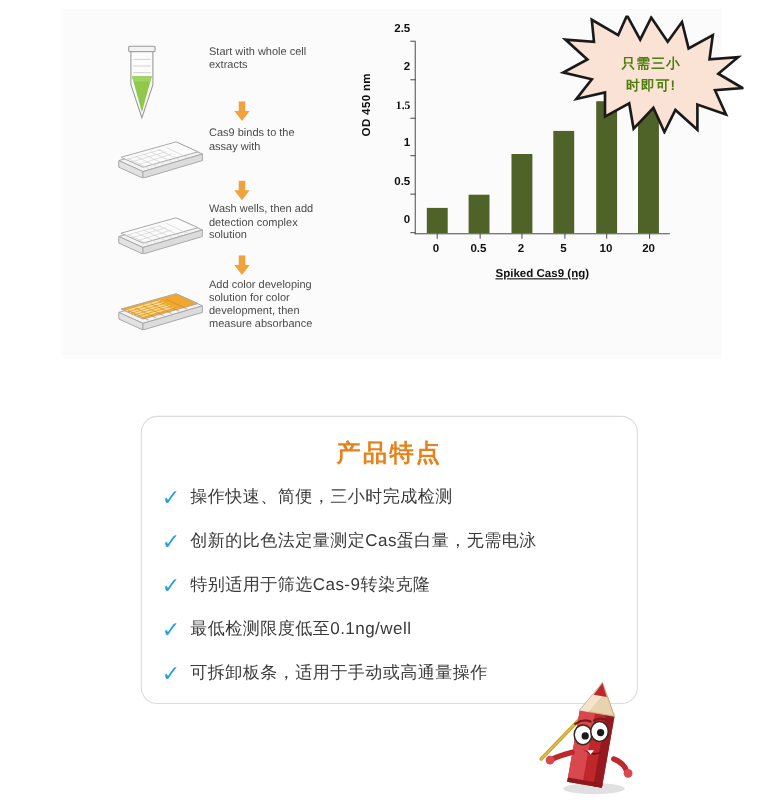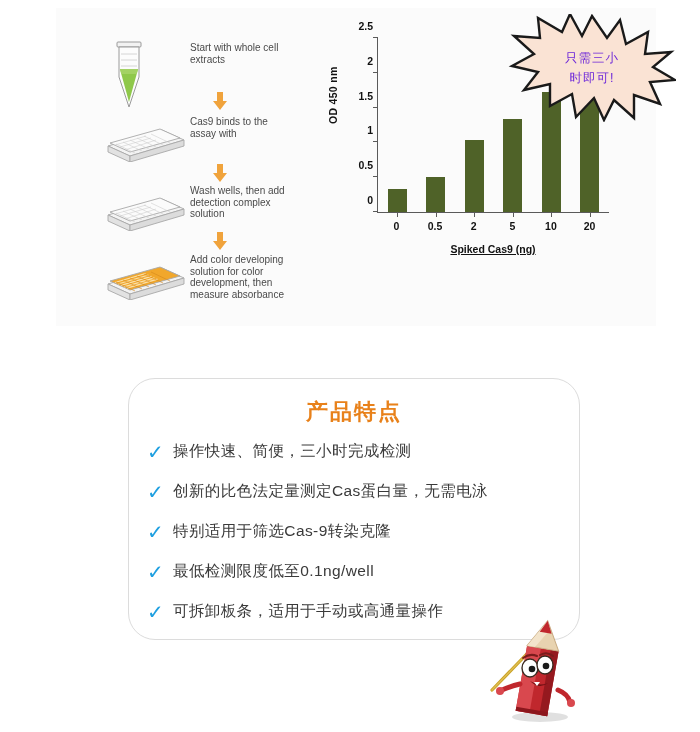--- a/index.html
+++ b/index.html
@@ -54,28 +54,28 @@
           display:flex;justify-content:space-around;}
   #xticks span{width:16.6%;text-align:center;font-size:10.5px;font-weight:bold;color:#111;}
   #xlabel{position:absolute;left:46px;top:215px;width:232px;text-align:center;
           font-size:10.5px;font-weight:bold;color:#111;text-decoration:underline;}
 
   
   #burst{position:absolute;left:452px;top:6px;width:168px;height:108px;}
   #burst-text{
     position:absolute;left:0;top:0;width:168px;height:108px;
     display:flex;flex-direction:column;align-items:center;justify-content:center;
-    color:#6d28d9;font-size:12.5px;line-height:20px;font-weight:400;
+    color:#4d7c0f;font-size:12.5px;line-height:20px;font-weight:700;
     text-align:center;letter-spacing:1px;pointer-events:none;
   }
 
   
   #features{
     position:absolute;left:128px;top:378px;width:452px;height:262px;
-    background:#ffffff;border:1.4px solid #dcdcdc;border-radius:27px;
+    background:#ffffff;border:1.4px solid #dcdcdc;border-radius:15px;
     box-sizing:border-box;
   }
   #feat-title{
     margin:18px 0 6px;text-align:center;
     color:#e8811a;font-size:22px;font-weight:bold;letter-spacing:2px;
   }
   .feat-list{margin:0;padding:0;list-style:none;}
   .feat-item{
     display:flex;align-items:center;
     margin:0 0 3px 18px;height:37px;
@@ -210,21 +210,21 @@
   <div id="chart">
     <div id="ylabel">OD 450 nm</div>
     <div id="plot">
       <div id="yticklabels">
           <div class="ytick" style="bottom: 0%;">0</div>
           <div class="ytickmark" style="bottom: 0%;"></div>
           <div class="ytick" style="bottom: 20%;">0.5</div>
           <div class="ytickmark" style="bottom: 20%;"></div>
           <div class="ytick" style="bottom: 40%;">1</div>
           <div class="ytickmark" style="bottom: 40%;"></div>
-          <div class="ytick" style="bottom: 60%;">1.5</div>
+          <div class="ytick" style="bottom: 60%; font-family: Liberation Serif, serif;">1.5</div>
           <div class="ytickmark" style="bottom: 60%;"></div>
           <div class="ytick" style="bottom: 80%;">2</div>
           <div class="ytickmark" style="bottom: 80%;"></div>
           <div class="ytick" style="bottom: 100%;">2.5</div>
           <div class="ytickmark" style="bottom: 100%;"></div>
         </div>
       <div class="bars" id="bars">
           <div class="barcell">
             <div class="bar" title="0: 0.33" style="height: 13.2%; background: rgb(79, 98, 40);"></div>
             <div class="xtickmark"></div>

